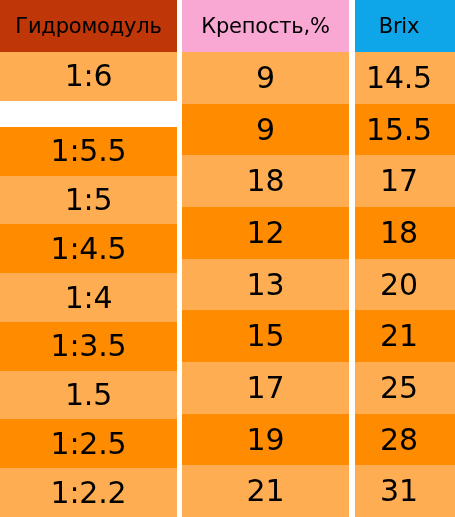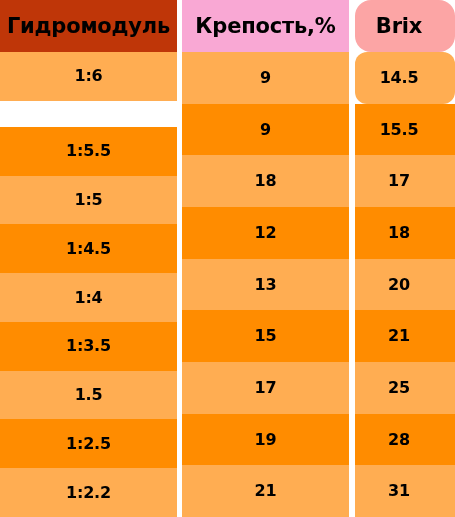--- a/index.html
+++ b/index.html
@@ -43,39 +43,39 @@
   }
 
   
   .hdr {
     height: 52px;
     flex: 0 0 52px;
     display: flex;
     align-items: center;
     justify-content: center;
     color: #000000;
-    font-weight: 700;
+    font-weight: 400;
     font-size: 21px;
     letter-spacing: -0.2px;
     line-height: 1;
     box-sizing: border-box;
   }
   .hdr-c1 { font-size: 21px; }
   .hdr-c2 { font-size: 21px; }
   .hdr-c3 { font-size: 21px; padding-right: 12px; }
 
   
   .cell {
     flex: 1 1 0;
     display: flex;
     align-items: center;
     justify-content: center;
     color: #000000;
-    font-weight: 700;
-    font-size: 16px;
+    font-weight: 400;
+    font-size: 30px;
     line-height: 1;
     letter-spacing: -0.2px;
     box-sizing: border-box;
   }
   .cell-c3 { padding-right: 12px; }
 
   
   .col .cell:nth-of-type(odd)  { background: var(--rowA); }
   .col .cell:nth-of-type(even) { background: var(--rowB); }
 </style>
@@ -109,22 +109,22 @@
       <div class="cell" style="color: rgb(0, 0, 0);">13</div>
       <div class="cell" style="color: rgb(0, 0, 0);">15</div>
       <div class="cell" style="color: rgb(0, 0, 0);">17</div>
       <div class="cell" style="color: rgb(0, 0, 0);">19</div>
       <div class="cell" style="color: rgb(0, 0, 0);">21</div>
     </div>
 
     <div class="col-gap" style="background: rgb(255, 255, 255);"></div>
 
     <div class="col" id="col-3" style="--rowA: #FF8C00; --rowB: #FFAD52;">
-      <div class="hdr hdr-c3" style="background: #fca5a5; color: rgb(0, 0, 0); border-radius: 16px;">Brix</div>
-      <div class="cell cell-c3" style="color: rgb(0, 0, 0); border-radius: 12px;">14.5</div>
+      <div class="hdr hdr-c3" style="background: #0ea5e9; color: rgb(0, 0, 0);">Brix</div>
+      <div class="cell cell-c3" style="color: rgb(0, 0, 0);">14.5</div>
       <div class="cell cell-c3" style="color: rgb(0, 0, 0);">15.5</div>
       <div class="cell cell-c3" style="color: rgb(0, 0, 0);">17</div>
       <div class="cell cell-c3" style="color: rgb(0, 0, 0);">18</div>
       <div class="cell cell-c3" style="color: rgb(0, 0, 0);">20</div>
       <div class="cell cell-c3" style="color: rgb(0, 0, 0);">21</div>
       <div class="cell cell-c3" style="color: rgb(0, 0, 0);">25</div>
       <div class="cell cell-c3" style="color: rgb(0, 0, 0);">28</div>
       <div class="cell cell-c3" style="color: rgb(0, 0, 0);">31</div>
     </div>
 

